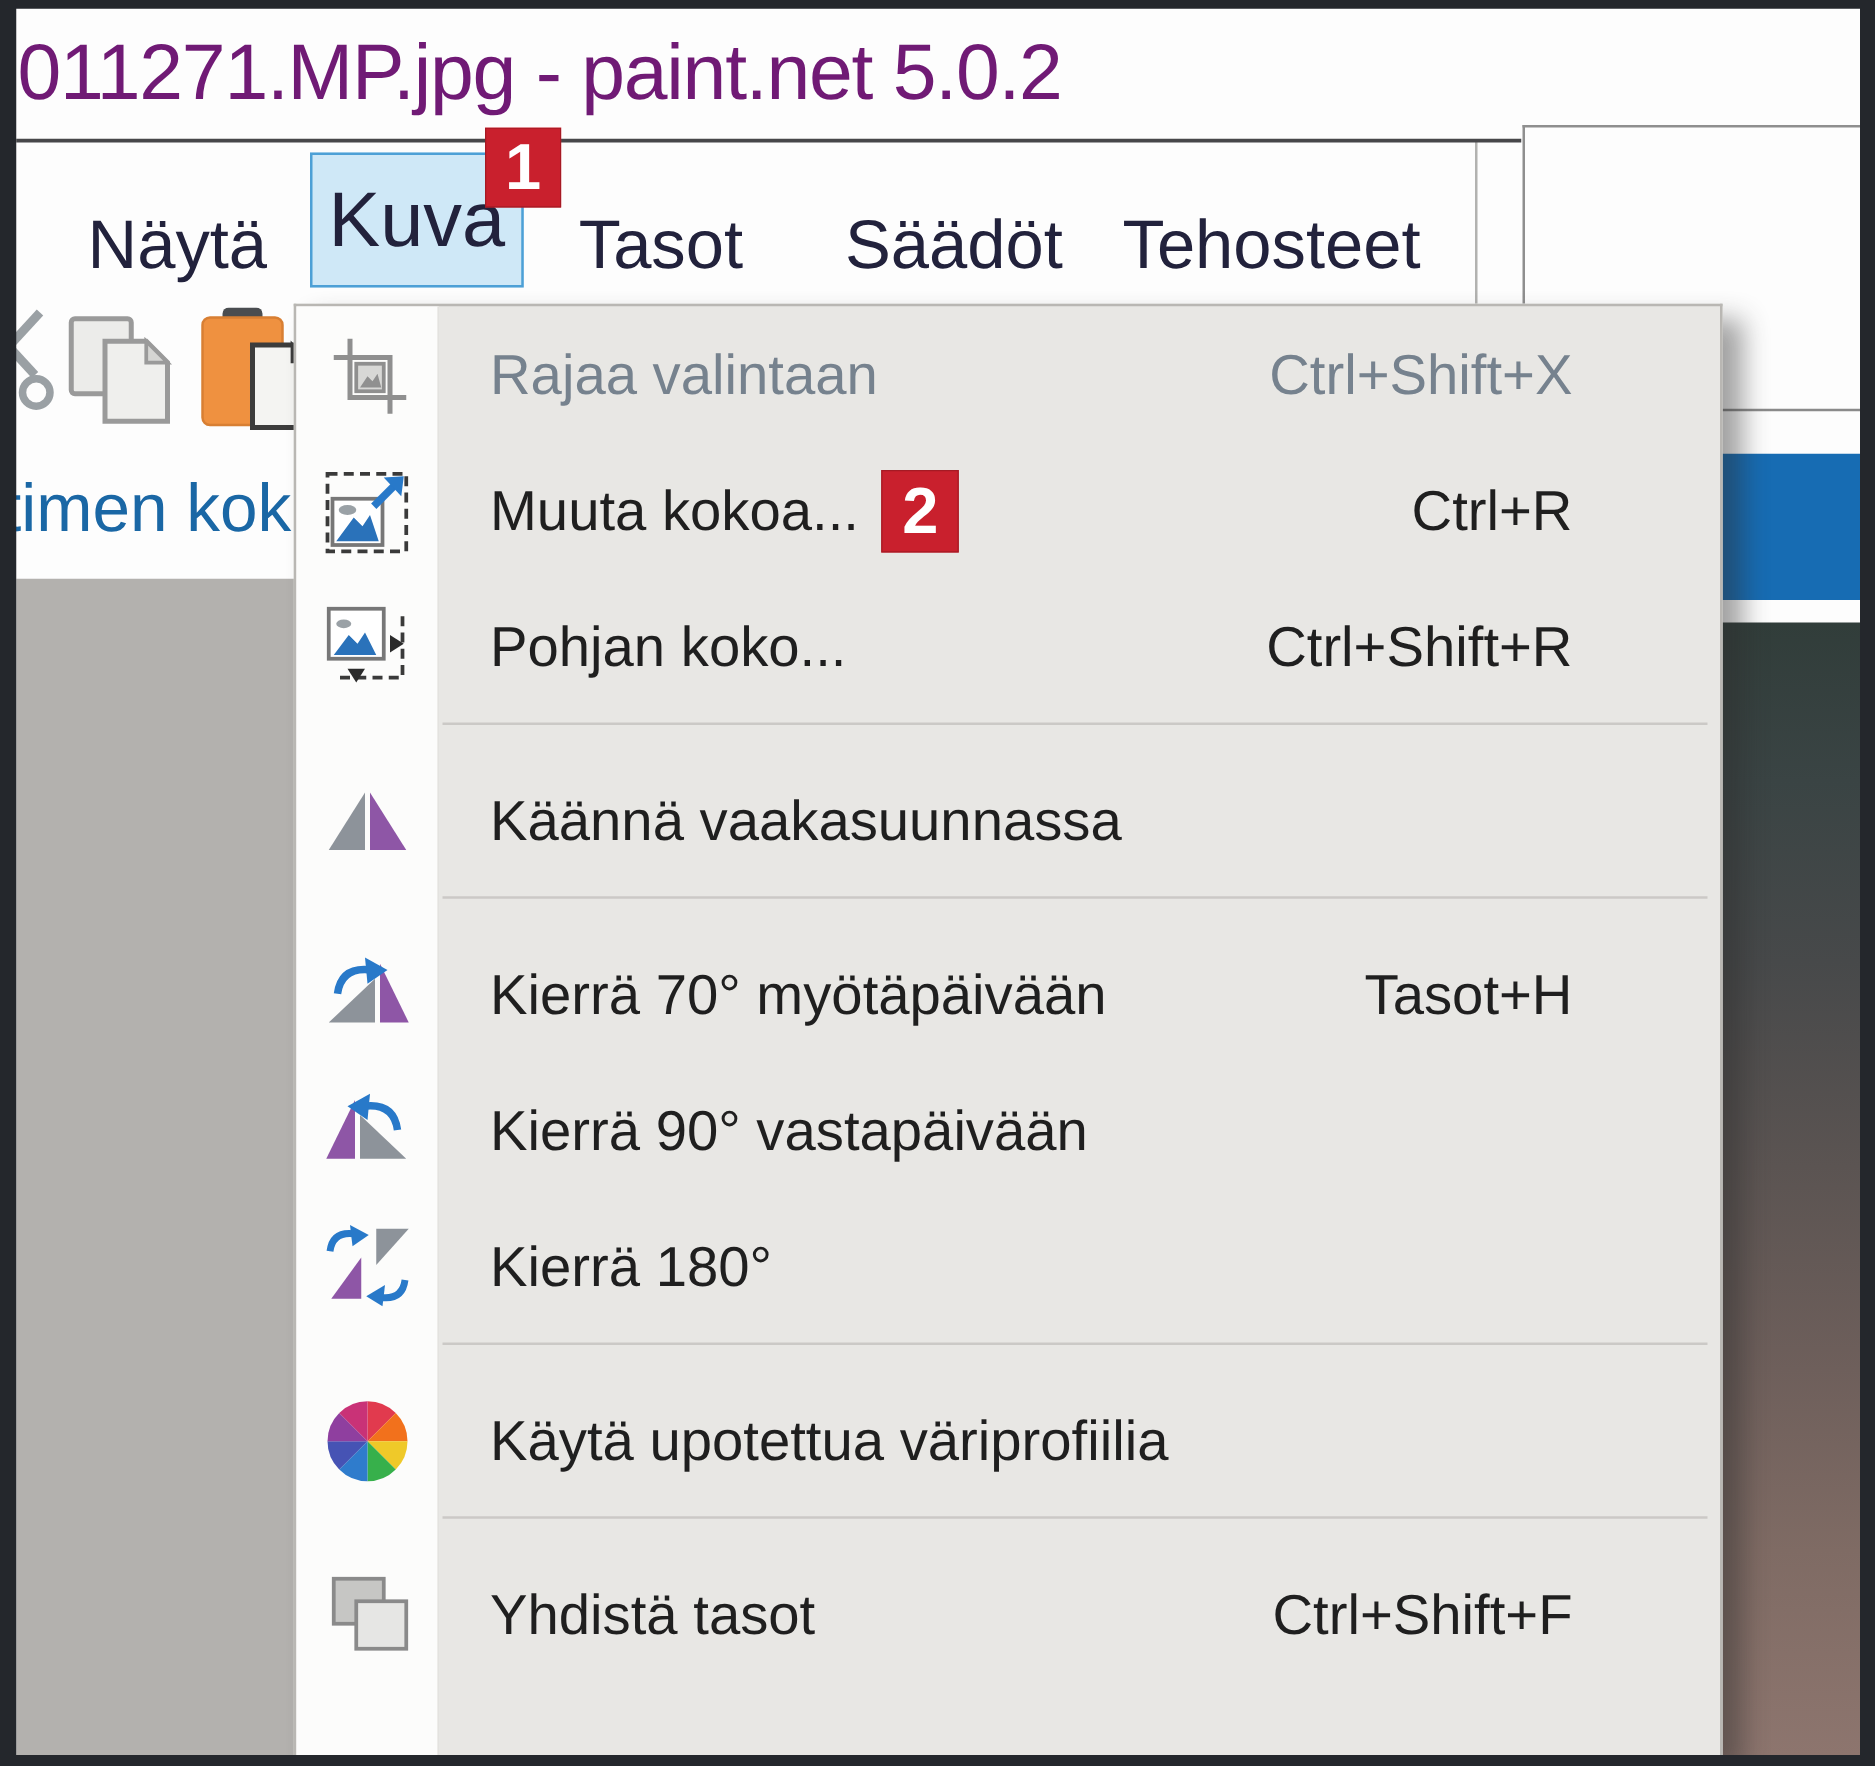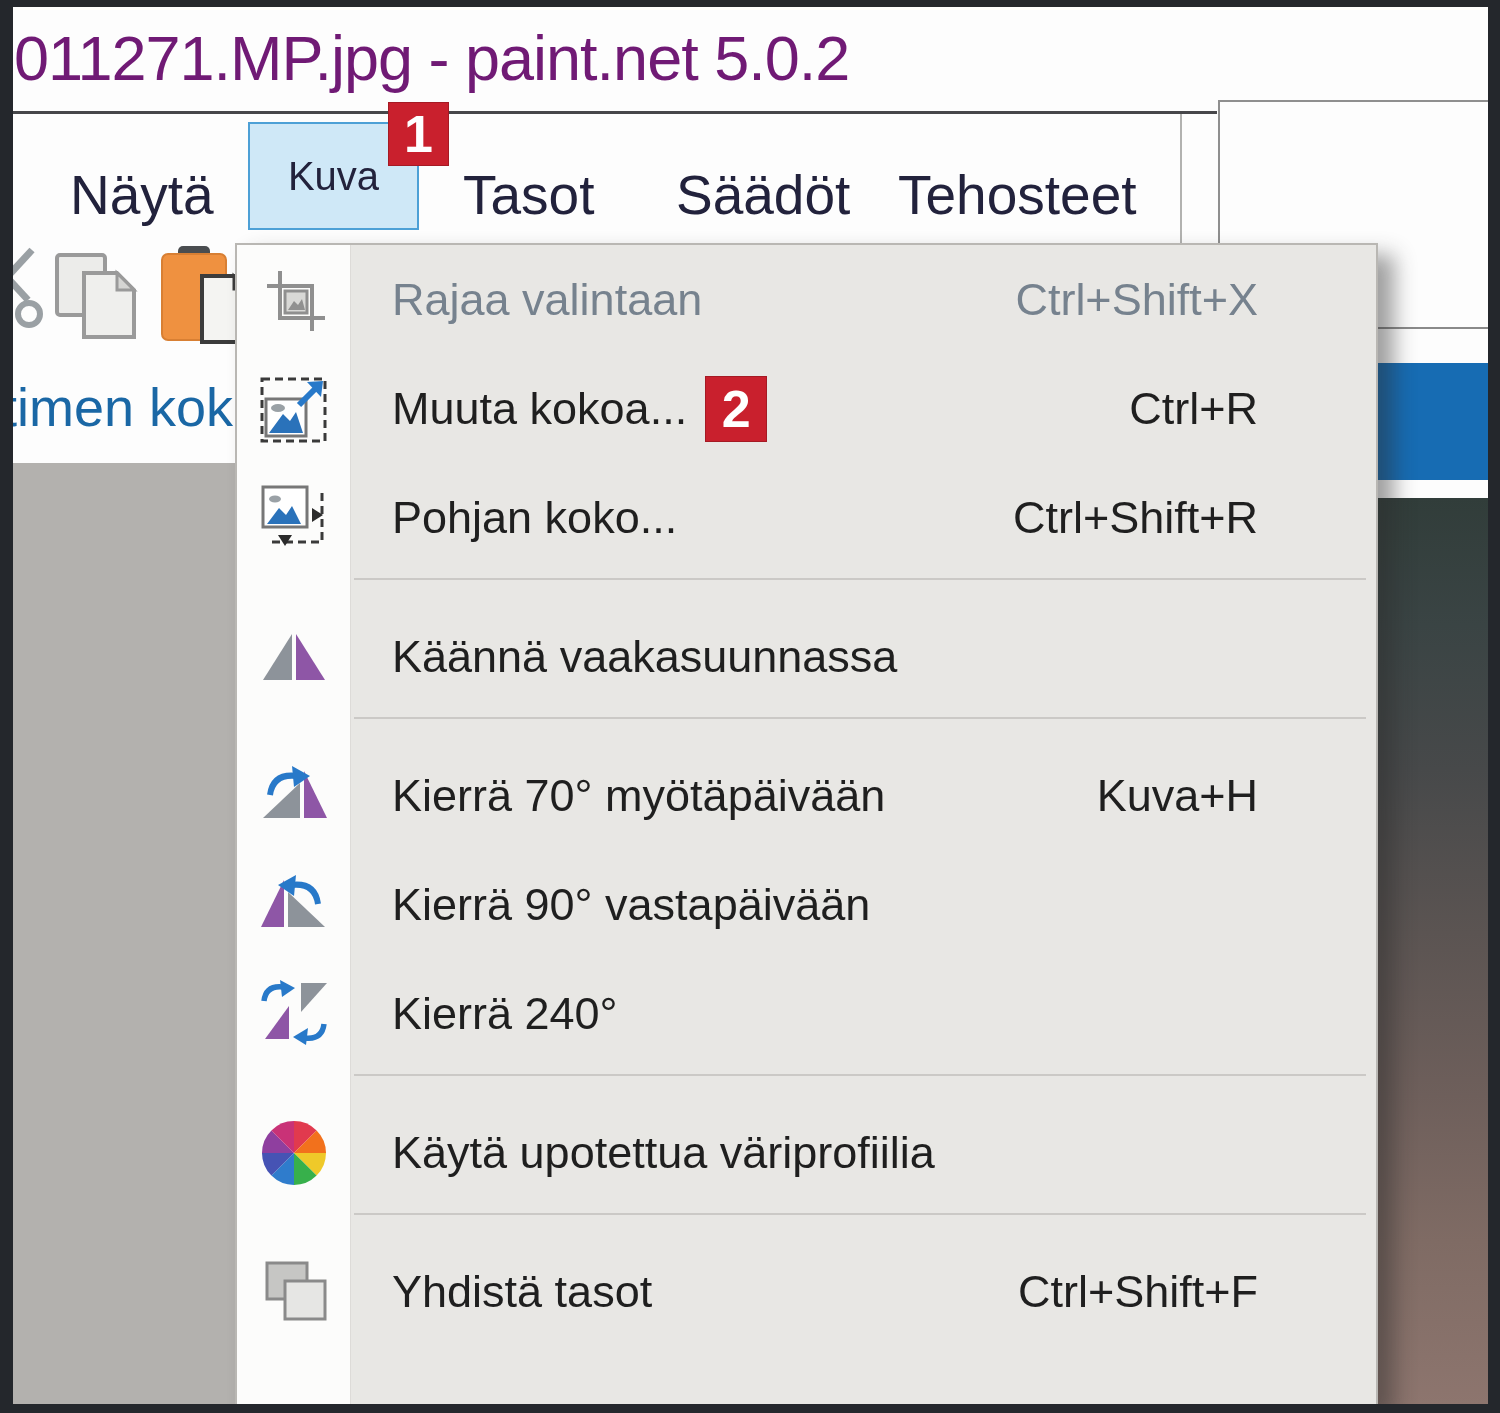--- a/index.html
+++ b/index.html
@@ -27,21 +27,21 @@
     font-size:55px; color:#22223c; z-index:4; padding:0 8px; cursor:default;
   }
   .mb-naytya    { left:62px; }
   .mb-tasot     { left:455px; }
   .mb-saadot    { left:668px; }
   .mb-tehosteet { left:890px; }
   .mb-kuva {
     position:absolute; left:248px; top:122px; width:171px; height:108px;
     background:#cfe8f7; border:2px solid #4da0d6; box-sizing:border-box;
     display:flex; align-items:center; justify-content:center;
-    font-size:40px; color:#22223c; z-index:4;
+    font-size:62px; color:#22223c; z-index:4;
   }
   .win-edge-a { position:absolute; left:1180px; top:113px; width:2px; height:130px; background:#b2b2b0; z-index:2; }
 
   
   .panel-top-border  { position:absolute; left:1218px; top:100px; width:270px; height:2px; background:#8f8f8f; z-index:2; }
   .panel-left-border { position:absolute; left:1218px; top:100px; width:2px; height:143px; background:#8f8f8f; z-index:2; }
   .strip-line  { position:absolute; left:1378px; top:327px; width:110px; height:2px; background:#8a8a8a; z-index:2; }
   .strip-blue  { position:absolute; left:1378px; top:363px; width:110px; height:117px; background:#176cb3; z-index:2; }
   .strip-photo {
     position:absolute; left:1378px; top:498px; width:110px; height:906px; z-index:2;
@@ -197,21 +197,21 @@
     <div class="mrow">
       <span class="icell">
         <svg width="70" height="70" viewBox="0 0 70 70">
           <polygon points="4,57 41,57 41,22" fill="#8d939a"></polygon>
           <polygon points="45,10 68,57 45,57" fill="#8e56a6"></polygon>
           <path d="M11 34 Q 14 12 38 15" fill="none" stroke="#2879c9" stroke-width="6"></path>
           <polygon points="33,5 51,15 35,26" fill="#2879c9"></polygon>
         </svg>
       </span>
       <span class="lbl">Kierrä 70° myötäpäivään</span>
-      <span class="sc">Kuva+H</span>
+      <span class="sc">Tasot+H</span>
     </div>
 
     <div class="mrow">
       <span class="icell">
         <svg width="70" height="70" viewBox="0 0 70 70">
           <polygon points="25,10 2,57 25,57" fill="#8e56a6"></polygon>
           <polygon points="29,22 29,57 66,57" fill="#8d939a"></polygon>
           <path d="M59 34 Q 56 12 32 15" fill="none" stroke="#2879c9" stroke-width="6"></path>
           <polygon points="37,5 19,15 35,26" fill="#2879c9"></polygon>
         </svg>
@@ -223,21 +223,21 @@
       <span class="icell">
         <svg width="70" height="70" viewBox="0 0 70 70">
           <polygon points="42,4 68,4 42,33" fill="#8d939a"></polygon>
           <polygon points="6,60 30,27 30,60" fill="#8e56a6"></polygon>
           <path d="M5 22 Q 7 6 24 8" fill="none" stroke="#2879c9" stroke-width="5.5"></path>
           <polygon points="21,1 36,9 23,18" fill="#2879c9"></polygon>
           <path d="M65 45 Q 63 61 46 59" fill="none" stroke="#2879c9" stroke-width="5.5"></path>
           <polygon points="49,49 34,58 47,66" fill="#2879c9"></polygon>
         </svg>
       </span>
-      <span class="lbl">Kierrä 240°</span>
+      <span class="lbl">Kierrä 180°</span>
     </div>
 
     <div class="sep"></div>
 
     <div class="mrow">
       <span class="icell">
         <svg width="70" height="70" viewBox="0 0 70 70">
           <path d="M35 35 L35 3 A32 32 0 0 1 57.6 12.4 Z" fill="#e13a4e"></path>
           <path d="M35 35 L57.6 12.4 A32 32 0 0 1 67 35 Z" fill="#f2711c"></path>
           <path d="M35 35 L67 35 A32 32 0 0 1 57.6 57.6 Z" fill="#efc929"></path>

